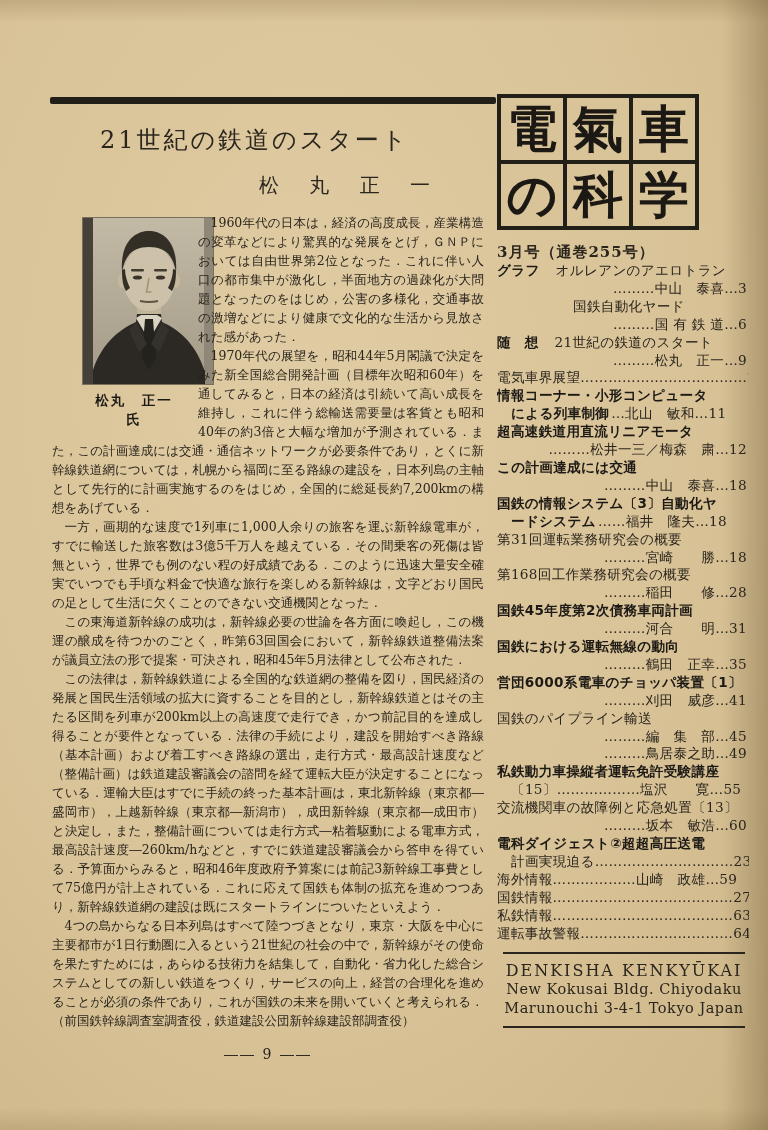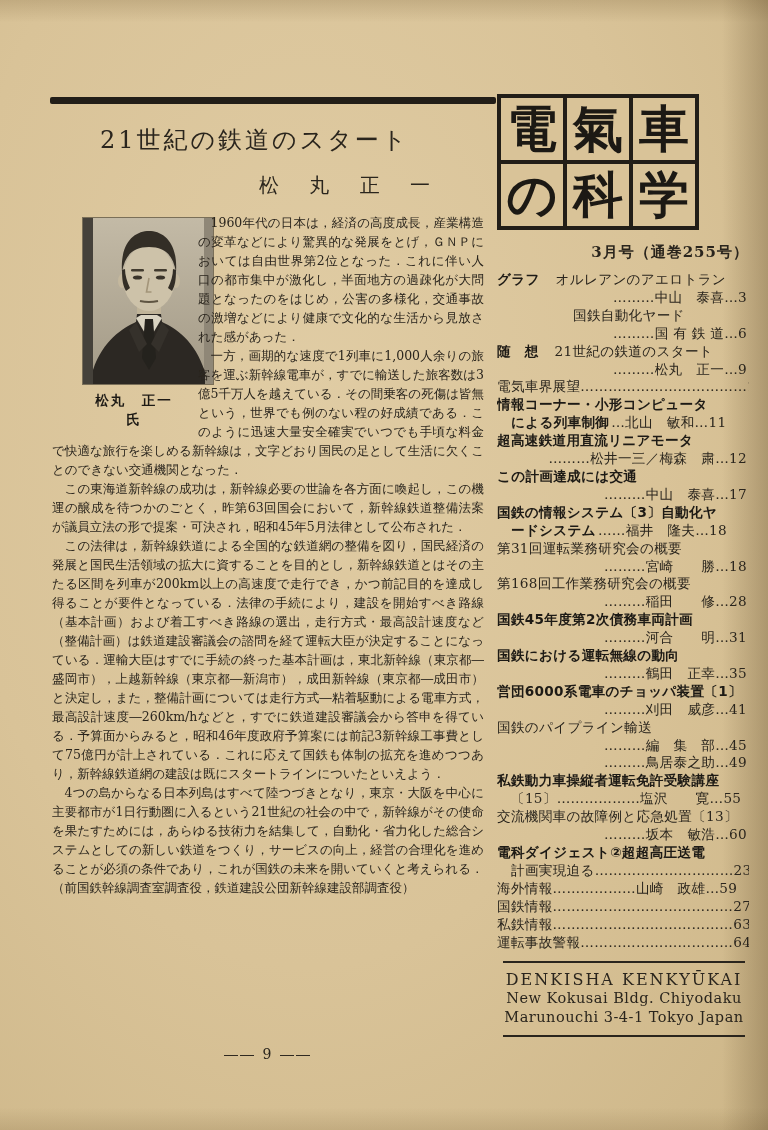--- a/index.html
+++ b/index.html
@@ -17,23 +17,23 @@
   .right-col{position:absolute;left:497px;top:94px;width:252px;}
   .logo{
     display:grid;grid-template-columns:repeat(3,62px);grid-auto-rows:62px;
     gap:4px;background:#221e18;padding:4px;width:202px;box-sizing:border-box;
   }
   .logo-cell{
     background:var(--paper,#d9c398);display:flex;align-items:center;justify-content:center;
     font-family:"DejaVu Sans","Liberation Sans",sans-serif;font-weight:bold;
     font-size:50px;line-height:1;color:#1c1914;
   }
-  .issue-line{margin-top:13px;text-align:right;font-weight:bold;font-size:15px;letter-spacing:1px;}
+  .issue-line{margin-top:13px;text-align:left;font-weight:bold;font-size:15px;letter-spacing:1px;}
   
-  .toc{margin-top:9px;font-size:13.6px;line-height:17.9px;letter-spacing:0.3px;}
+  .toc{font-size:13.6px;line-height:17.9px;letter-spacing:0.3px;}
   .toc-line{white-space:nowrap;overflow:hidden;}
   .toc-line.bold, .toc-label{font-family:"DejaVu Sans","Liberation Sans",sans-serif;font-weight:bold;color:#1d1a15;}
   .toc-line.right{text-align:right;padding-right:2px;}
   .toc-line.ind1{padding-left:14px;}
   .toc-line.ind2{padding-left:76px;}
   .toc-label{margin-right:2px;}
   
   .publisher{margin:10px 4px 0 6px;border-top:2px solid #2a251d;border-bottom:2px solid #2a251d;
     padding:7px 0 8px;text-align:center;}
   .pub-line{font-size:14.5px;line-height:19px;letter-spacing:0.5px;}
@@ -104,20 +104,21 @@
 
           <path d="M62,101 L70,101 L73,140 L66,152 L59,140 Z" fill="#24221d"></path>
 
           <path d="M53,104 L64,126 L56,134 L46,112 Z" fill="#35312b"></path>
           <path d="M79,104 L68,126 L76,134 L86,112 Z" fill="#35312b"></path>
         </svg>
         <figcaption>松丸　正一　氏</figcaption>
       </figure>
 
     <p class="para">1960年代の日本は，経済の高度成長，産業構造の変革などにより驚異的な発展をとげ，ＧＮＰにおいては自由世界第2位となった．これに伴い人口の都市集中が激化し，半面地方の過疎化が大問題となったのをはじめ，公害の多様化，交通事故の激増などにより健康で文化的な生活から見放された感があった．</p>
+        <p class="para">1970年代の展望を，昭和44年5月閣議で決定をみた新全国総合開発計画（目標年次昭和60年）を通してみると，日本の経済は引続いて高い成長を維持し，これに伴う総輸送需要量は客貨とも昭和40年の約3倍と大幅な増加が予測されている．また，この計画達成には交通・通信ネットワークが必要条件であり，とくに新幹線鉄道網については，札幌から福岡に至る路線の建設を，日本列島の主軸として先行的に計画実施するのをはじめ，全国的に総延長約7,200kmの構想をあげている．</p>
         <p class="para">一方，画期的な速度で1列車に1,000人余りの旅客を運ぶ新幹線電車が，すでに輸送した旅客数は3億5千万人を越えている．その間乗客の死傷は皆無という，世界でも例のない程の好成績である．このように迅速大量安全確実でいつでも手頃な料金で快適な旅行を楽しめる新幹線は，文字どおり国民の足として生活に欠くことのできない交通機関となった．</p>
         <p class="para">この東海道新幹線の成功は，新幹線必要の世論を各方面に喚起し，この機運の醸成を待つかのごとく，昨第63回国会において，新幹線鉄道整備法案が議員立法の形で提案・可決され，昭和45年5月法律として公布された．</p>
         <p class="para">この法律は，新幹線鉄道による全国的な鉄道網の整備を図り，国民経済の発展と国民生活領域の拡大に資することを目的とし，新幹線鉄道とはその主たる区間を列車が200km以上の高速度で走行でき，かつ前記目的を達成し得ることが要件となっている．法律の手続により，建設を開始すべき路線（基本計画）および着工すべき路線の選出，走行方式・最高設計速度など（整備計画）は鉄道建設審議会の諮問を経て運転大臣が決定することになっている．運輸大臣はすでに手続の終った基本計画は，東北新幹線（東京都―盛岡市），上越新幹線（東京都―新潟市），成田新幹線（東京都―成田市）と決定し，また，整備計画については走行方式―粘着駆動による電車方式，最高設計速度―260km/hなどと，すでに鉄道建設審議会から答申を得ている．予算面からみると，昭和46年度政府予算案には前記3新幹線工事費として75億円が計上されている．これに応えて国鉄も体制の拡充を進めつつあり，新幹線鉄道網の建設は既にスタートラインについたといえよう．</p>
         <p class="para">4つの島からなる日本列島はすべて陸つづきとなり，東京・大阪を中心に主要都市が1日行動圏に入るという21世紀の社会の中で，新幹線がその使命を果たすためには，あらゆる技術力を結集して，自動化・省力化した総合システムとしての新しい鉄道をつくり，サービスの向上，経営の合理化を進めることが必須の条件であり，これが国鉄の未来を開いていくと考えられる．</p>
         <p class="para no-indent">（前国鉄幹線調査室調査役，鉄道建設公団新幹線建設部調査役）</p>
       </div>
   </div>
 
   <div class="page-number">―― 9 ――</div>
 
@@ -137,21 +138,21 @@
         <div class="toc-line ind2">国鉄自動化ヤード</div>
         <div class="toc-line right">………国 有 鉄 道…6</div>
         <div class="toc-line"><span class="toc-label">随　想</span>　21世紀の鉄道のスタート</div>
         <div class="toc-line right">………松丸　正一…9</div>
         <div class="toc-line">電気車界展望………………………………10</div>
         <div class="toc-line bold">情報コーナー・小形コンピュータ</div>
         <div class="toc-line ind1"><span class="toc-label">による列車制御</span>…北山　敏和…11</div>
         <div class="toc-line bold">超高速鉄道用直流リニアモータ</div>
         <div class="toc-line right">………松井一三／梅森　粛…12</div>
         <div class="toc-line bold">この計画達成には交通</div>
-        <div class="toc-line right">………中山　泰喜…17</div>
+        <div class="toc-line right">………中山　泰喜…18</div>
         <div class="toc-line bold">国鉄の情報システム〔3〕自動化ヤ</div>
         <div class="toc-line ind1"><span class="toc-label">ードシステム</span>……福井　隆夫…18</div>
         <div class="toc-line">第31回運転業務研究会の概要</div>
         <div class="toc-line right">………宮崎　　勝…18</div>
         <div class="toc-line">第168回工作業務研究会の概要</div>
         <div class="toc-line right">………稲田　　修…28</div>
         <div class="toc-line bold">国鉄45年度第2次債務車両計画</div>
         <div class="toc-line right">………河合　　明…31</div>
         <div class="toc-line bold">国鉄における運転無線の動向</div>
         <div class="toc-line right">………鶴田　正幸…35</div>

